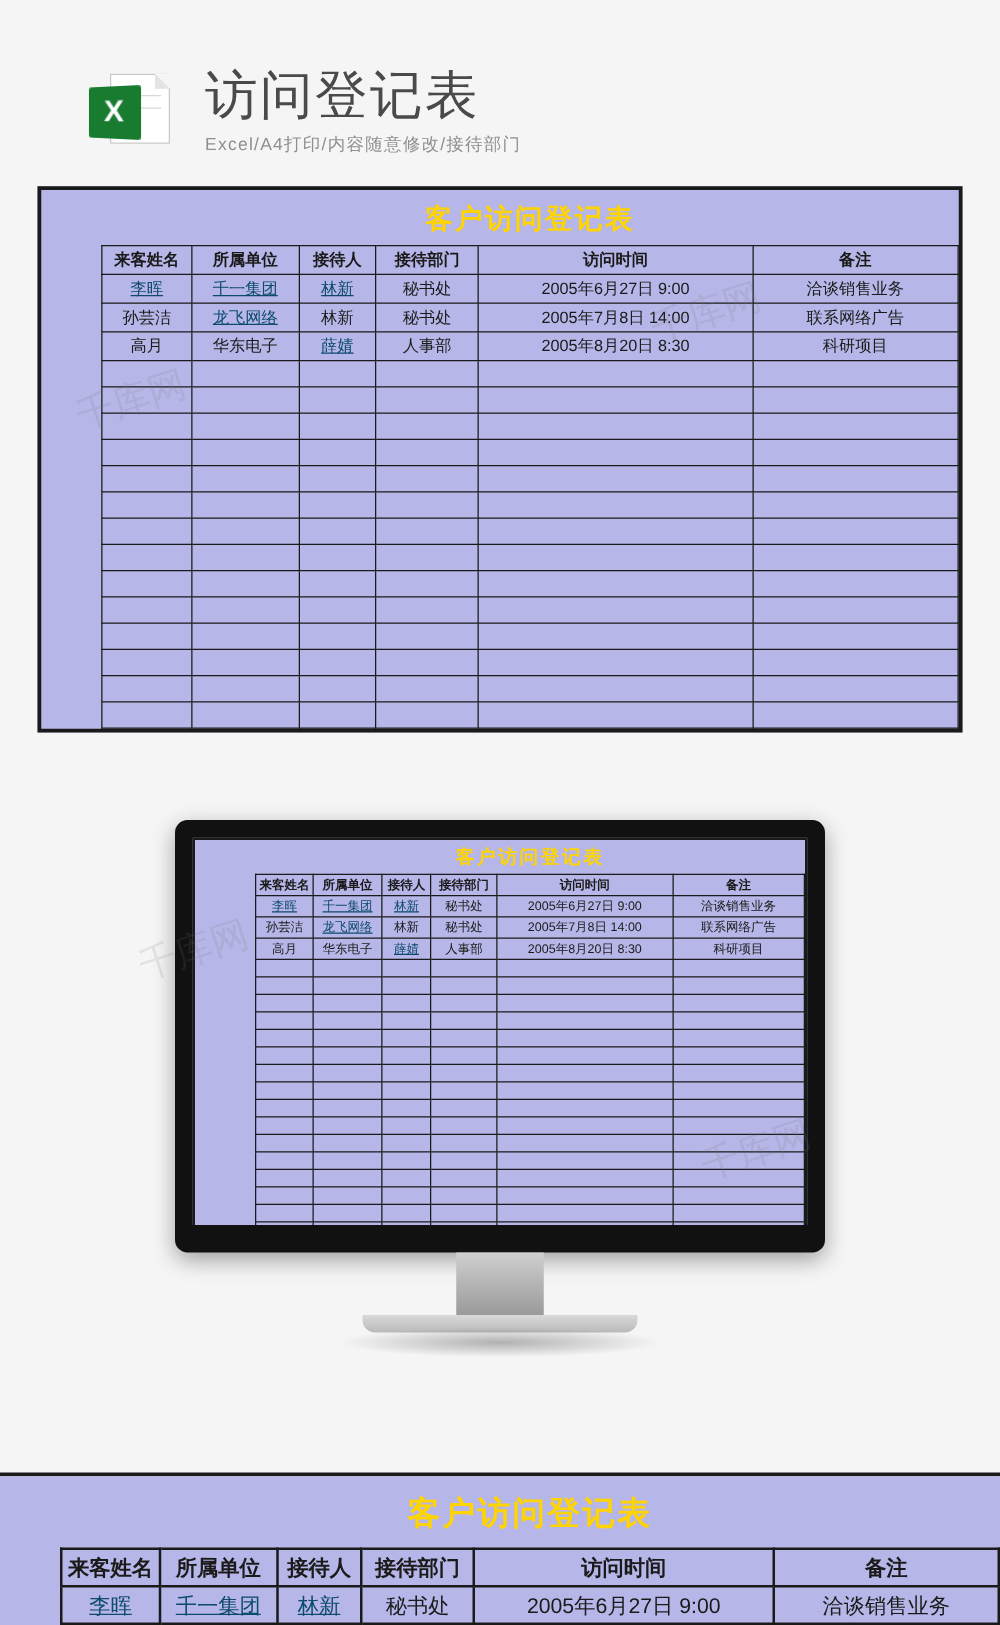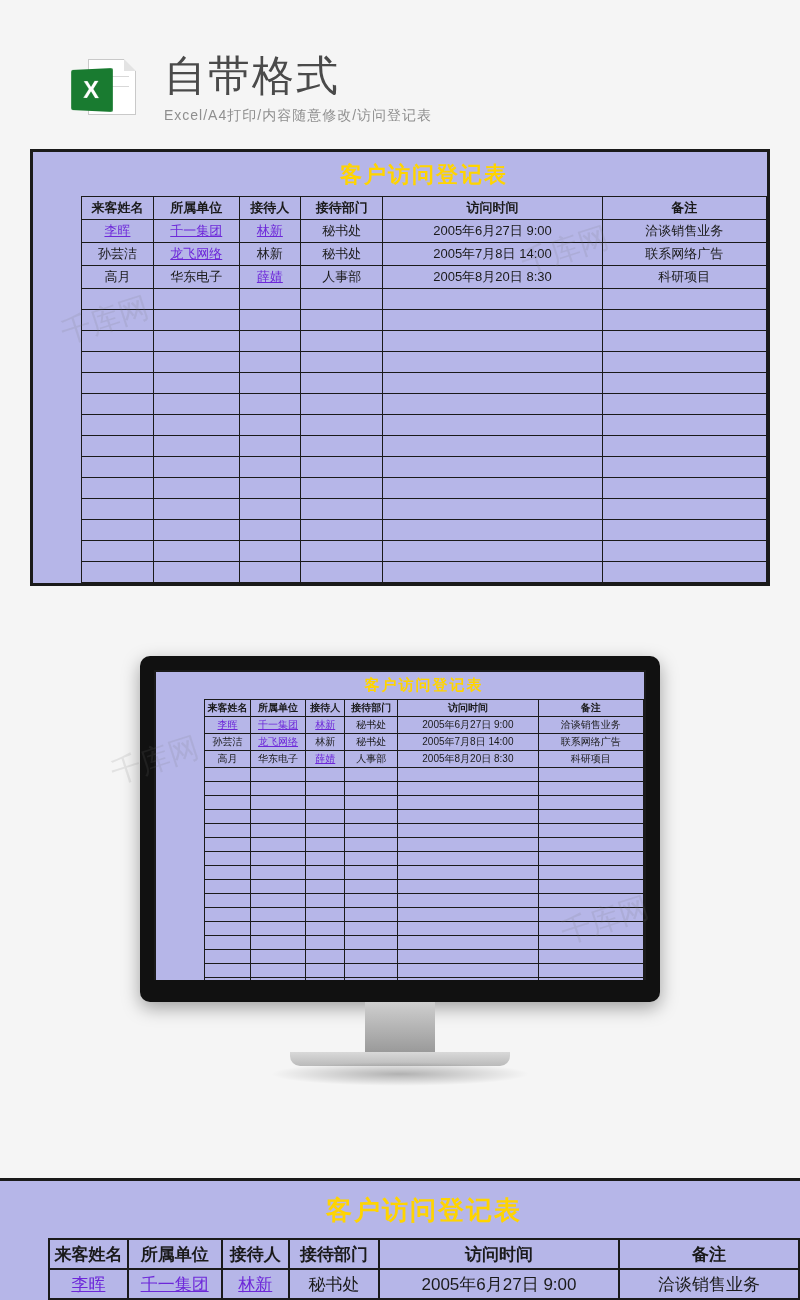--- a/index.html
+++ b/index.html
@@ -109,21 +109,21 @@
     overflow: hidden;
     white-space: nowrap;
   }
   table.visitor th { font-weight: 700; }
   .col-name   { width: 10.5%; }
   .col-org    { width: 12.5%; }
   .col-recv   { width: 9%; }
   .col-dept   { width: 12%; }
   .col-time   { width: 32%; }
   .col-note   { width: 24%; }
-  .hyperlink { color: #6d28d9; text-decoration: underline; }
+  .hyperlink { color: #0c4a6e; text-decoration: underline; }
 
   
   .monitor-zone {
     margin-top: 70px;
     display: flex;
     justify-content: center;
   }
   .monitor {
     width: 520px;
     position: relative;
@@ -202,22 +202,22 @@
 </head>
 <body>
 
 <div class="header-bar">
   <div class="excel-icon">
     <div class="sheet"></div>
     <div class="fold"></div>
     <div class="x-badge">X</div>
   </div>
   <div class="title-block">
-    <div class="title-main">自带格式</div>
-    <div class="title-sub">Excel/A4打印/内容随意修改/访问登记表</div>
+    <div class="title-main">访问登记表</div>
+    <div class="title-sub">Excel/A4打印/内容随意修改/接待部门</div>
   </div>
 </div>
 
 <div class="sheet-wrap" id="sheet-main">
   <div class="sheet-title">客户访问登记表</div>
   <table class="visitor">
     <colgroup>
       <col class="col-name">
         <col class="col-org">
         <col class="col-recv">

